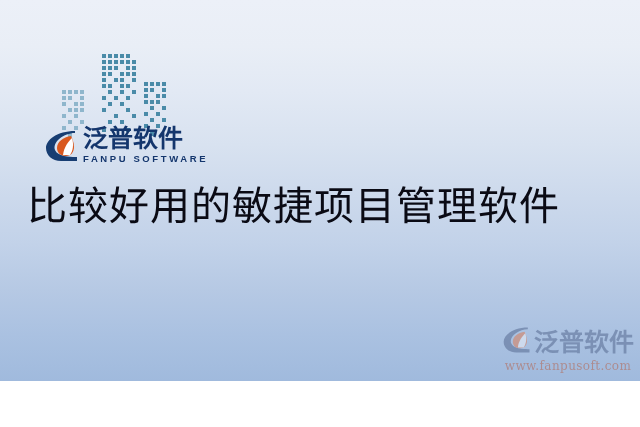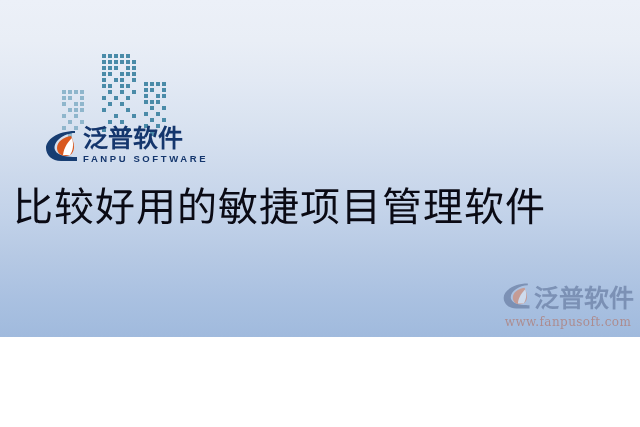--- a/index.html
+++ b/index.html
@@ -5,21 +5,21 @@
 <style>
   html, body {
     margin: 0;
     padding: 0;
     background: #ffffff;
   }
 
   #banner {
     position: relative;
     width: 640px;
-    height: 337px;
+    height: 381px;
     overflow: hidden;
     font-family: "Liberation Sans", "DejaVu Sans", sans-serif;
     background: linear-gradient(
       to bottom,
       #ecf0f8 0%,
       #e9eef6 12%,
       #e2e9f4 24%,
       #d8e2f0 38%,
       #ccd9ec 52%,
       #c2d2e9 64%,
@@ -79,24 +79,24 @@
     font-weight: 700;
     color: #14366d;
     letter-spacing: 2.6px;
     white-space: nowrap;
     text-align: center;
   }
 
   
   #headline {
     position: absolute;
-    left: 13px;
+    left: 27px;
     top: 184px;
     width: 590px;
-    font-family: Liberation Sans, sans-serif;
+    font-family: Liberation Serif, serif;
     font-size: 40px;
     font-weight: 400;
     color: #0a0a14;
     letter-spacing: 1px;
     white-space: nowrap;
     line-height: 1.15;
   }
 
   
   #watermark {

